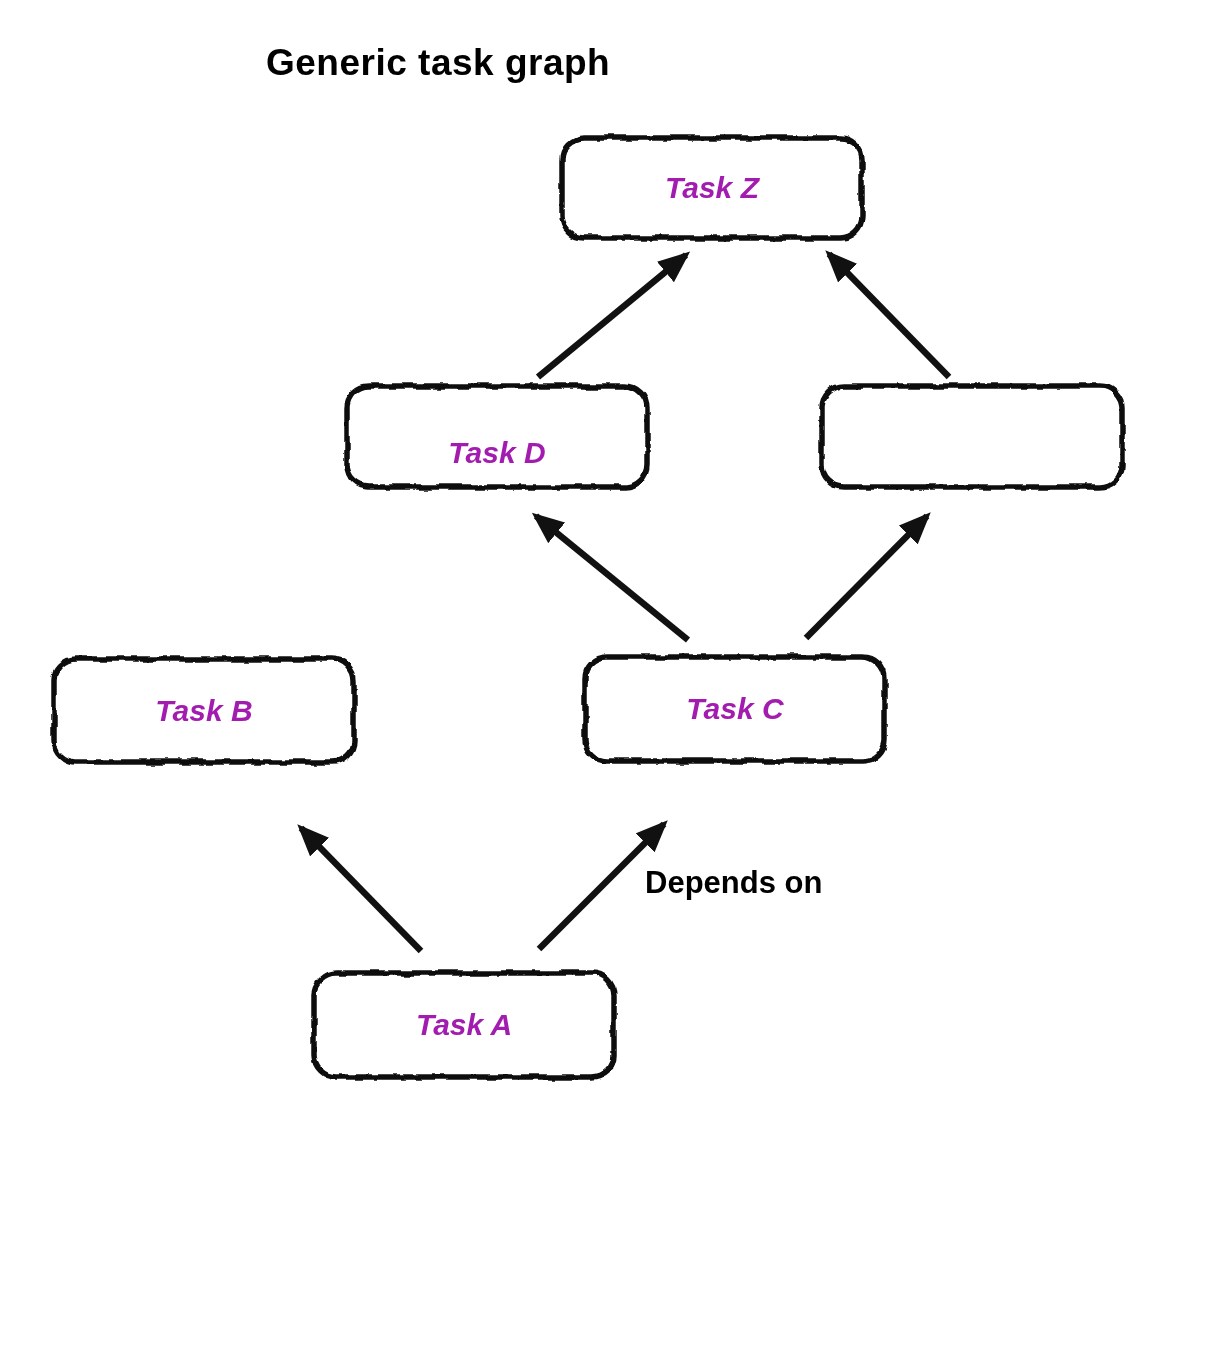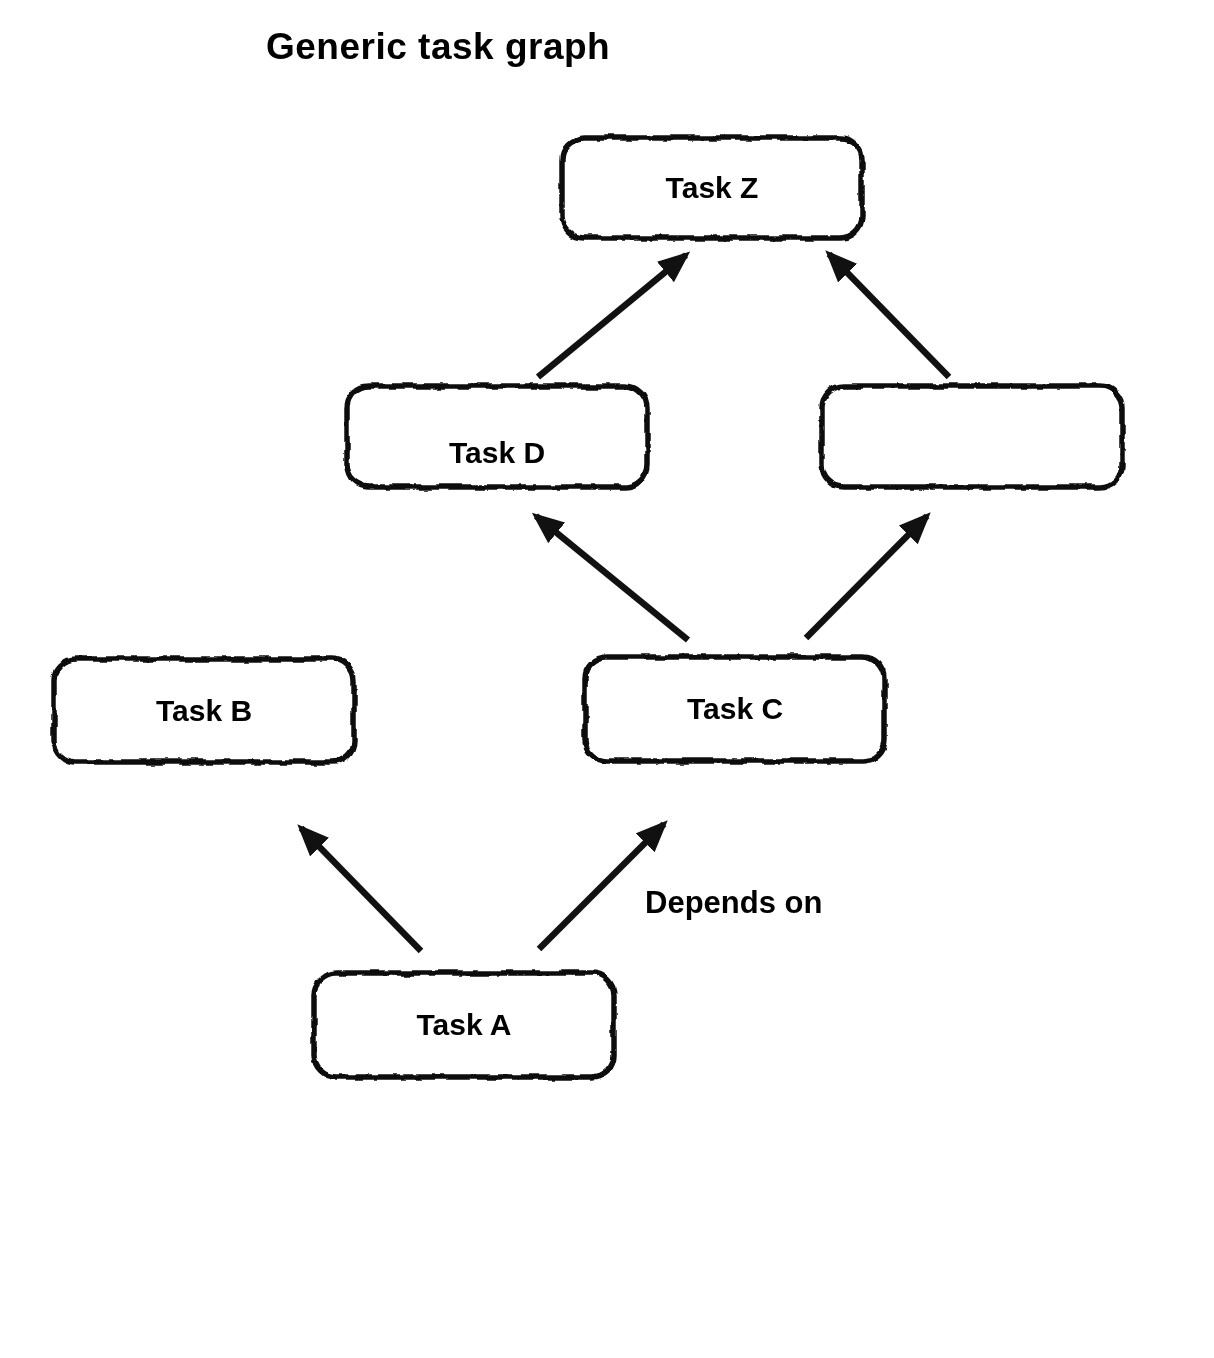--- a/index.html
+++ b/index.html
@@ -18,52 +18,52 @@
   .diagram-svg {
     position: absolute;
     left: 0;
     top: 0;
     width: 1214px;
     height: 1358px;
   }
   .page-title {
     position: absolute;
     left: 266px;
-    top: 26px;
+    top: 42px;
     font-size: 37px;
     font-weight: bold;
     color: #000000;
     letter-spacing: 0.5px;
     white-space: nowrap;
   }
   .node-label {
     position: absolute;
     display: flex;
     align-items: center;
     justify-content: center;
     font-size: 30px;
     font-weight: bold;
-    color: #000000;
+    color: #a21caf;
     white-space: nowrap;
+    font-style: italic;
   }
   .lbl-z { left: 562px; top: 138px; width: 300px; height: 100px; }
   .lbl-d { left: 347px; top: 402px; width: 300px; height: 101px; }
   .lbl-e { left: 822px; top: 386px; width: 300px; height: 101px; }
   .lbl-b { left: 54px;  top: 659px; width: 300px; height: 103px; }
   .lbl-c { left: 585px; top: 657px; width: 300px; height: 104px; }
   .lbl-a { left: 314px; top: 973px; width: 300px; height: 104px; }
   .edge-label {
     position: absolute;
     left: 645px;
     top: 865px;
     font-size: 31px;
     font-weight: bold;
     color: #000000;
     white-space: nowrap;
-    margin-top: 20px;
   }
   .node-rect {
     fill: #ffffff;
     stroke: #111111;
     stroke-width: 5.5;
   }
   .edge-line {
     stroke: #111111;
     stroke-width: 6.5;
     fill: none;

